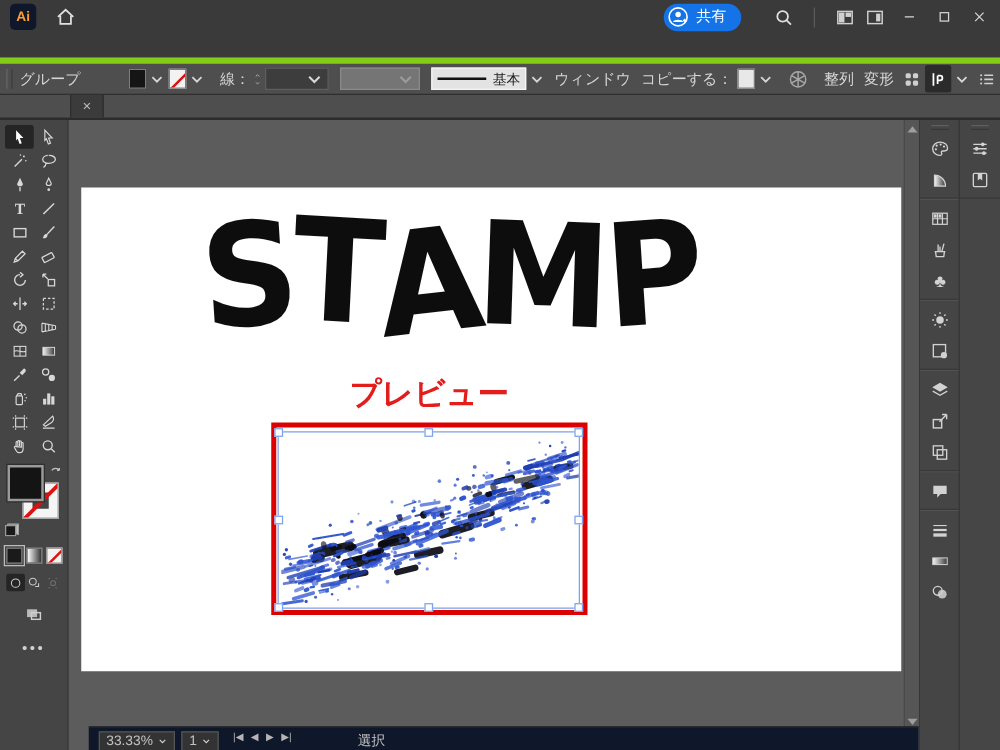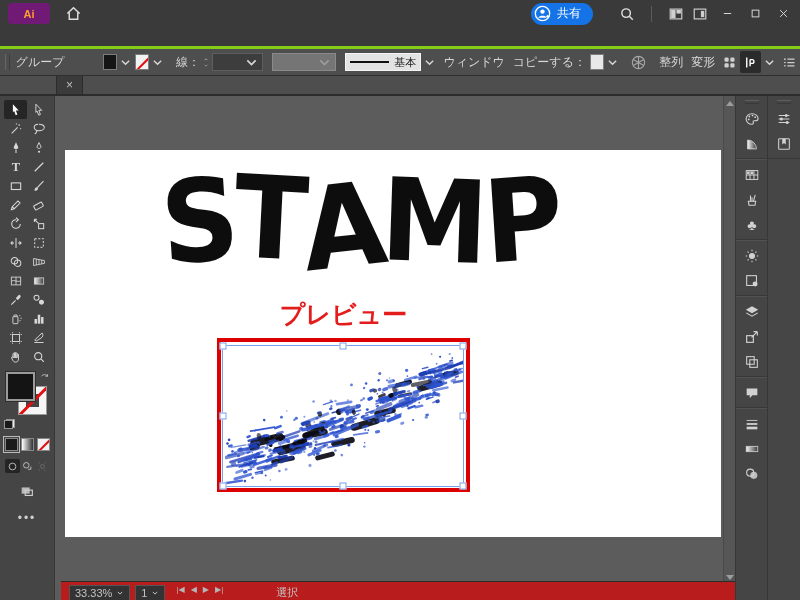--- a/index.html
+++ b/index.html
@@ -6,21 +6,21 @@
   body{width:800px;height:600px;overflow:hidden;background:#3a3a3a;
        font-family:"Liberation Sans","DejaVu Sans",sans-serif;
        -webkit-font-smoothing:antialiased;}
   #app{position:relative;width:800px;height:600px;}
   .ic{display:block;}
   svg.ic{width:15px;height:15px;color:#d6d6d6;}
 
   
   #titlebar{position:absolute;left:0;top:0;width:800px;height:27px;background:#3a3a3a;
             display:flex;align-items:center;}
-  #ai-logo{width:42px;height:21px;margin-left:8px;border-radius:4px;background:#701a75;
+  #ai-logo{width:21px;height:21px;margin-left:8px;border-radius:4px;background:#0f172a;
            color:#ff9c2e;font-weight:bold;font-size:11px;display:flex;align-items:center;justify-content:center;}
   #home-btn{margin-left:12px;width:22px;height:22px;display:flex;align-items:center;justify-content:center;}
   #home-btn svg{width:17px;height:17px;color:#e0e0e0;}
   #tb-spacer{flex:1;}
   #share-pill{height:22px;border-radius:11px;background:#1473e6;display:flex;align-items:center;
               padding:0 12px 0 3px;gap:6px;cursor:default;}
   #share-avatar svg{width:17px;height:17px;color:#fff;}
   #share-label{color:#fff;font-size:12px;}
   #search-btn{margin-left:22px;}
   #search-btn svg{width:16px;height:16px;color:#e0e0e0;}
@@ -31,21 +31,21 @@
   .win-btn svg{width:11px;height:11px;color:#d8d8d8;}
   #win-close{margin-right:4px;}
 
   
   #menubar{position:absolute;left:0;top:27px;width:800px;height:19px;background:#3a3a3a;
            display:flex;align-items:center;padding-left:8px;box-sizing:border-box;}
   .menu-item{color:#e2e2e2;font-size:12px;padding:0 8px;line-height:19px;white-space:nowrap;}
 
   
   #controlbar{position:absolute;left:0;top:46px;width:800px;height:30px;background:#4e4e4e;
-              border-top:3px solid #84cc16;border-bottom:1px solid #2f2f2f;box-sizing:border-box;
+              border-top:5px solid #84cc16;border-bottom:1px solid #2f2f2f;box-sizing:border-box;
               display:flex;align-items:center;font-size:12px;color:#d6d6d6;}
   #cb-grip{width:3px;height:16px;border-left:1px solid #666;border-right:1px solid #3c3c3c;margin:0 6px 0 5px;}
   #cb-selection-type{width:100px;}
   .swatch{width:16px;height:16px;box-sizing:border-box;border:1px solid #7d7d7d;position:relative;}
   #cb-fill{background:#151515;}
   #cb-stroke{background:#f2f2f2;overflow:hidden;}
   #cb-stroke:after{content:"";position:absolute;left:-3px;top:6px;width:24px;height:2px;background:#e01010;
                    transform:rotate(-45deg);}
   .chev{width:10px;height:10px;color:#c9c9c9;margin:0 3px 0 2px;}
   .cb-gap{width:10px;}
@@ -138,21 +138,21 @@
               font-size:25px;font-weight:bold;color:#e31c1c;}
   #highlight-rect{position:absolute;left:152px;top:188px;width:253px;height:154px;
                   border:4px solid #dc0000;box-sizing:border-box;}
   #selection-box{position:absolute;left:157px;top:195px;width:242px;height:142px;
                  border:1px solid #7aa2ec;box-sizing:border-box;}
   .handle{position:absolute;width:7px;height:7px;background:#fff;border:1px solid #6f9ae8;
           box-sizing:border-box;transform:translate(-50%,-50%);}
   #texture{position:absolute;left:2px;top:2px;}
 
   
-  #statusbar{position:absolute;left:6px;right:0;bottom:0;height:15px;background:#b91c1c;
+  #statusbar{position:absolute;left:16px;right:0;bottom:0;height:15px;background:#0f172a;
              border-top:1px solid #2c2c2c;display:flex;align-items:flex-start;gap:5px;
              padding:3px 0 0 8px;font-size:11px;color:#c2c2c2;overflow:hidden;}
   .sb-box{height:16px;background:#333;border:1px solid #555;display:flex;align-items:center;
           padding:0 5px;gap:4px;box-sizing:border-box;}
   .sb-nav{font-size:8px;color:#b5b5b5;display:flex;gap:6px;align-items:center;margin-left:6px;}
   #sb-status{margin-left:48px;}
 
   
   #rightA{width:32px;background:#454545;border-left:1px solid #373737;box-sizing:border-box;
           display:flex;flex-direction:column;align-items:center;}

